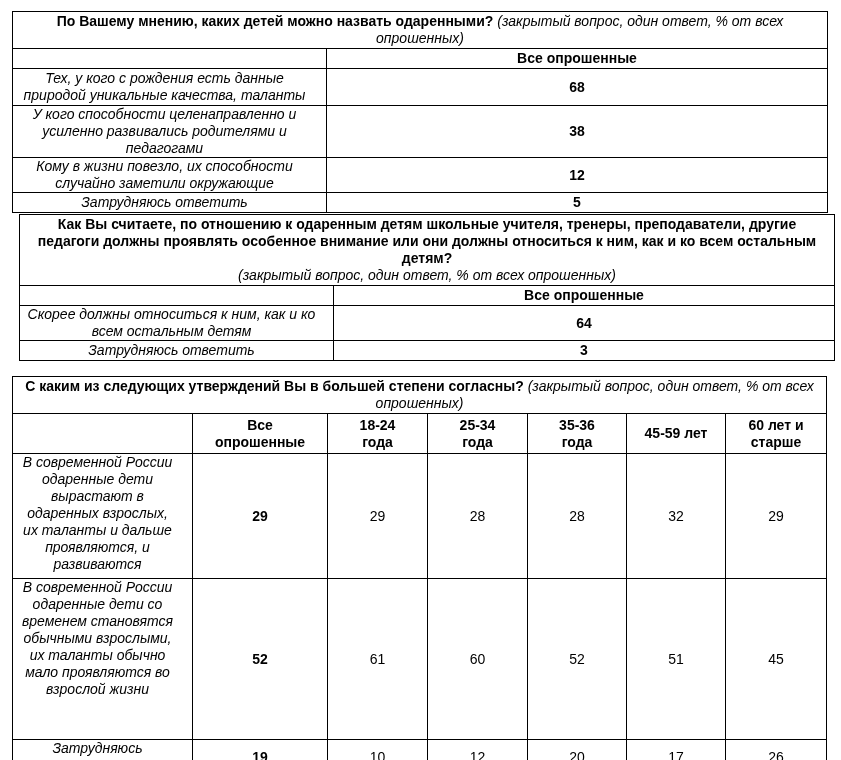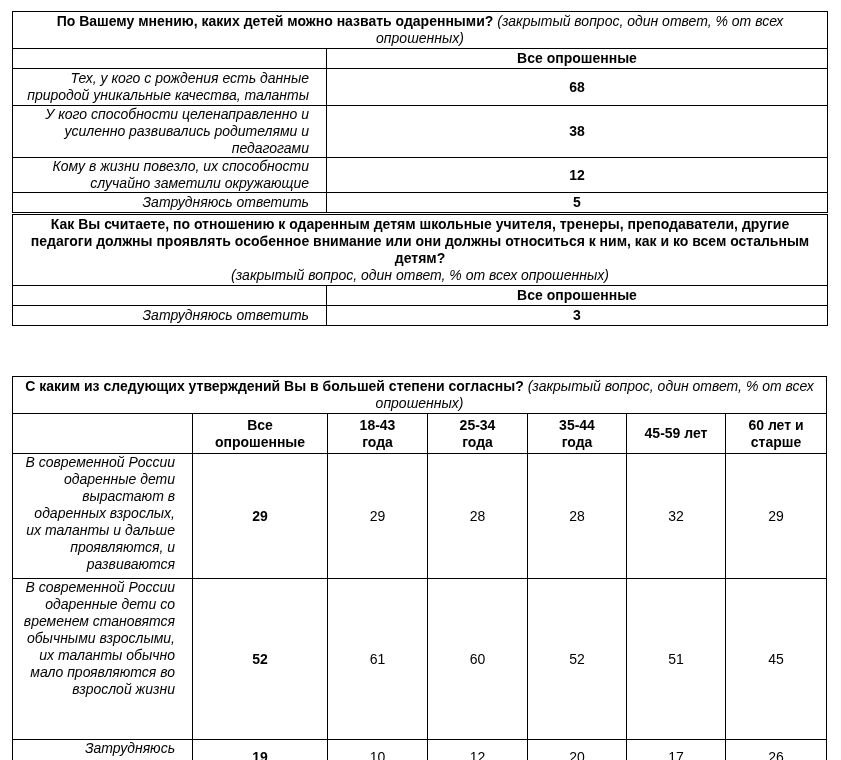--- a/index.html
+++ b/index.html
@@ -2,25 +2,25 @@
 <html><head>
 <meta charset="utf-8">
 <style>
   html, body { margin: 0; padding: 0; background: #ffffff; }
   body { width: 841px; height: 760px; position: relative; font-family: "Liberation Sans", sans-serif; color: #000; }
   table { position: absolute; border-collapse: collapse; table-layout: fixed; font-size: 14px; }
   td { border: 1px solid #000; padding: 0 17px; vertical-align: middle; line-height: 17px; }
   .title { text-align: center; font-weight: bold; padding: 1px 6px; }
   .title .note { font-weight: normal; font-style: italic; }
   .hdr { text-align: center; font-weight: bold; }
-  .lbl { font-style: italic; text-align: right; padding-left: 7px; }
+  .lbl { font-style: italic; text-align: center; padding-left: 7px; }
   .val { text-align: center; }
   .b { font-weight: bold; }
   #t1 { left: 12px; top: 11px; width: 815px; }
-  #t2 { left: 12px; top: 214px; width: 815px; }
+  #t2 { left: 19px; top: 214px; width: 815px; }
   #t3 { left: 12px; top: 376px; width: 815px; }
   #t3 .lbl { vertical-align: top; padding-top: 0; }
 </style>
 </head>
 <body>
 
 <table id="t1">
   <colgroup>
       <col style="width:314px">
       <col style="width:501px">
@@ -65,20 +65,24 @@
     <td class="title" colspan="2">
       <span>Как Вы считаете, по отношению к одаренным детям школьные учителя, тренеры, преподаватели, другие педагоги должны проявлять особенное внимание или они должны относиться к ним, как и ко всем остальным детям?</span><br>
       <span class="note">(закрытый вопрос, один ответ, % от всех опрошенных)</span>
     </td>
   </tr>
   <tr style="height:20px">
     <td></td>
     <td class="hdr">Все опрошенные</td>
   </tr>
   <tr style="height:20px">
+    <td class="lbl">Скорее должны относиться к ним, как и ко всем остальным детям</td>
+    <td class="val b">64</td>
+  </tr>
+  <tr style="height:20px">
     <td class="lbl">Затрудняюсь ответить</td>
     <td class="val b">3</td>
   </tr>
 </tbody>
   </table>
 
 <table id="t3">
   <colgroup>
     <col style="width:180px">
       <col style="width:135px">
@@ -91,23 +95,23 @@
   <tbody>
       <tr style="height:36px">
     <td class="title" colspan="7">
       <span>С каким из следующих утверждений Вы в большей степени согласны?</span>
       <span class="note">(закрытый вопрос, один ответ, % от всех опрошенных)</span>
     </td>
   </tr>
   <tr style="height:40px">
     <td></td>
     <td class="hdr">Все опрошенные</td>
-    <td class="hdr">18-43 года</td>
+    <td class="hdr">18-24 года</td>
     <td class="hdr">25-34 года</td>
-    <td class="hdr">35-44 года</td>
+    <td class="hdr">35-36 года</td>
     <td class="hdr">45-59 лет</td>
     <td class="hdr">60 лет и старше</td>
   </tr>
   <tr style="height:125px">
     <td class="lbl">В современной России одаренные дети вырастают в одаренных взрослых, их таланты и дальше проявляются, и развиваются</td>
     <td class="val b">29</td>
     <td class="val">29</td>
     <td class="val">28</td>
     <td class="val">28</td>
     <td class="val">32</td>

